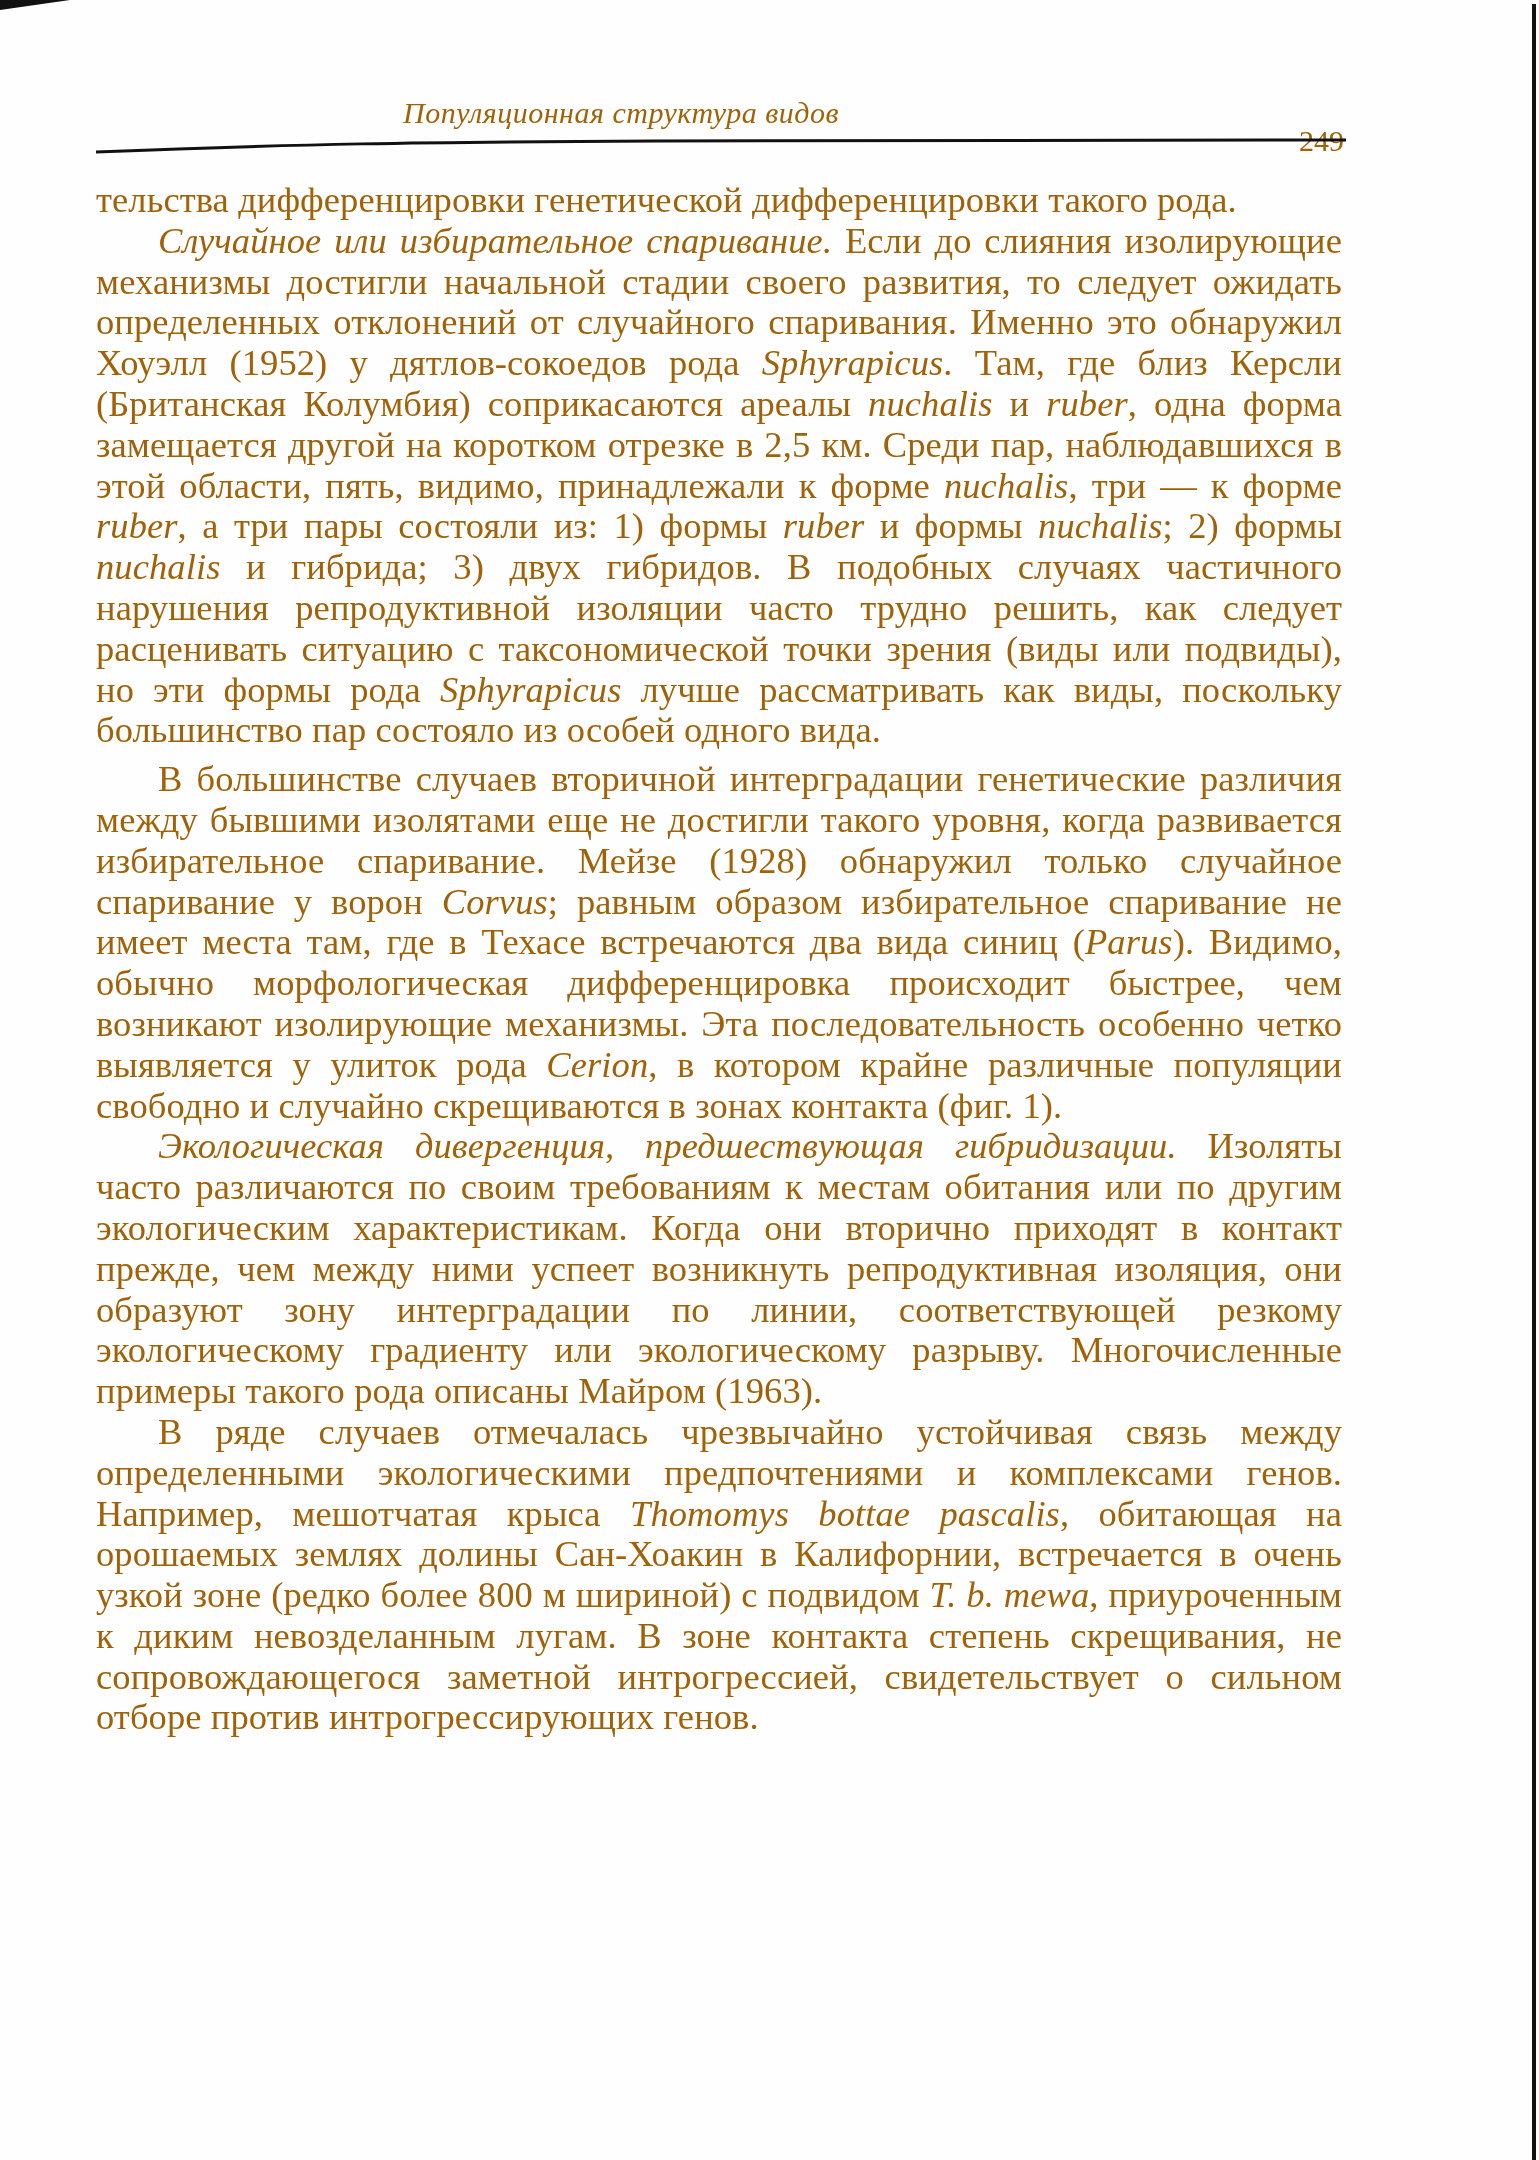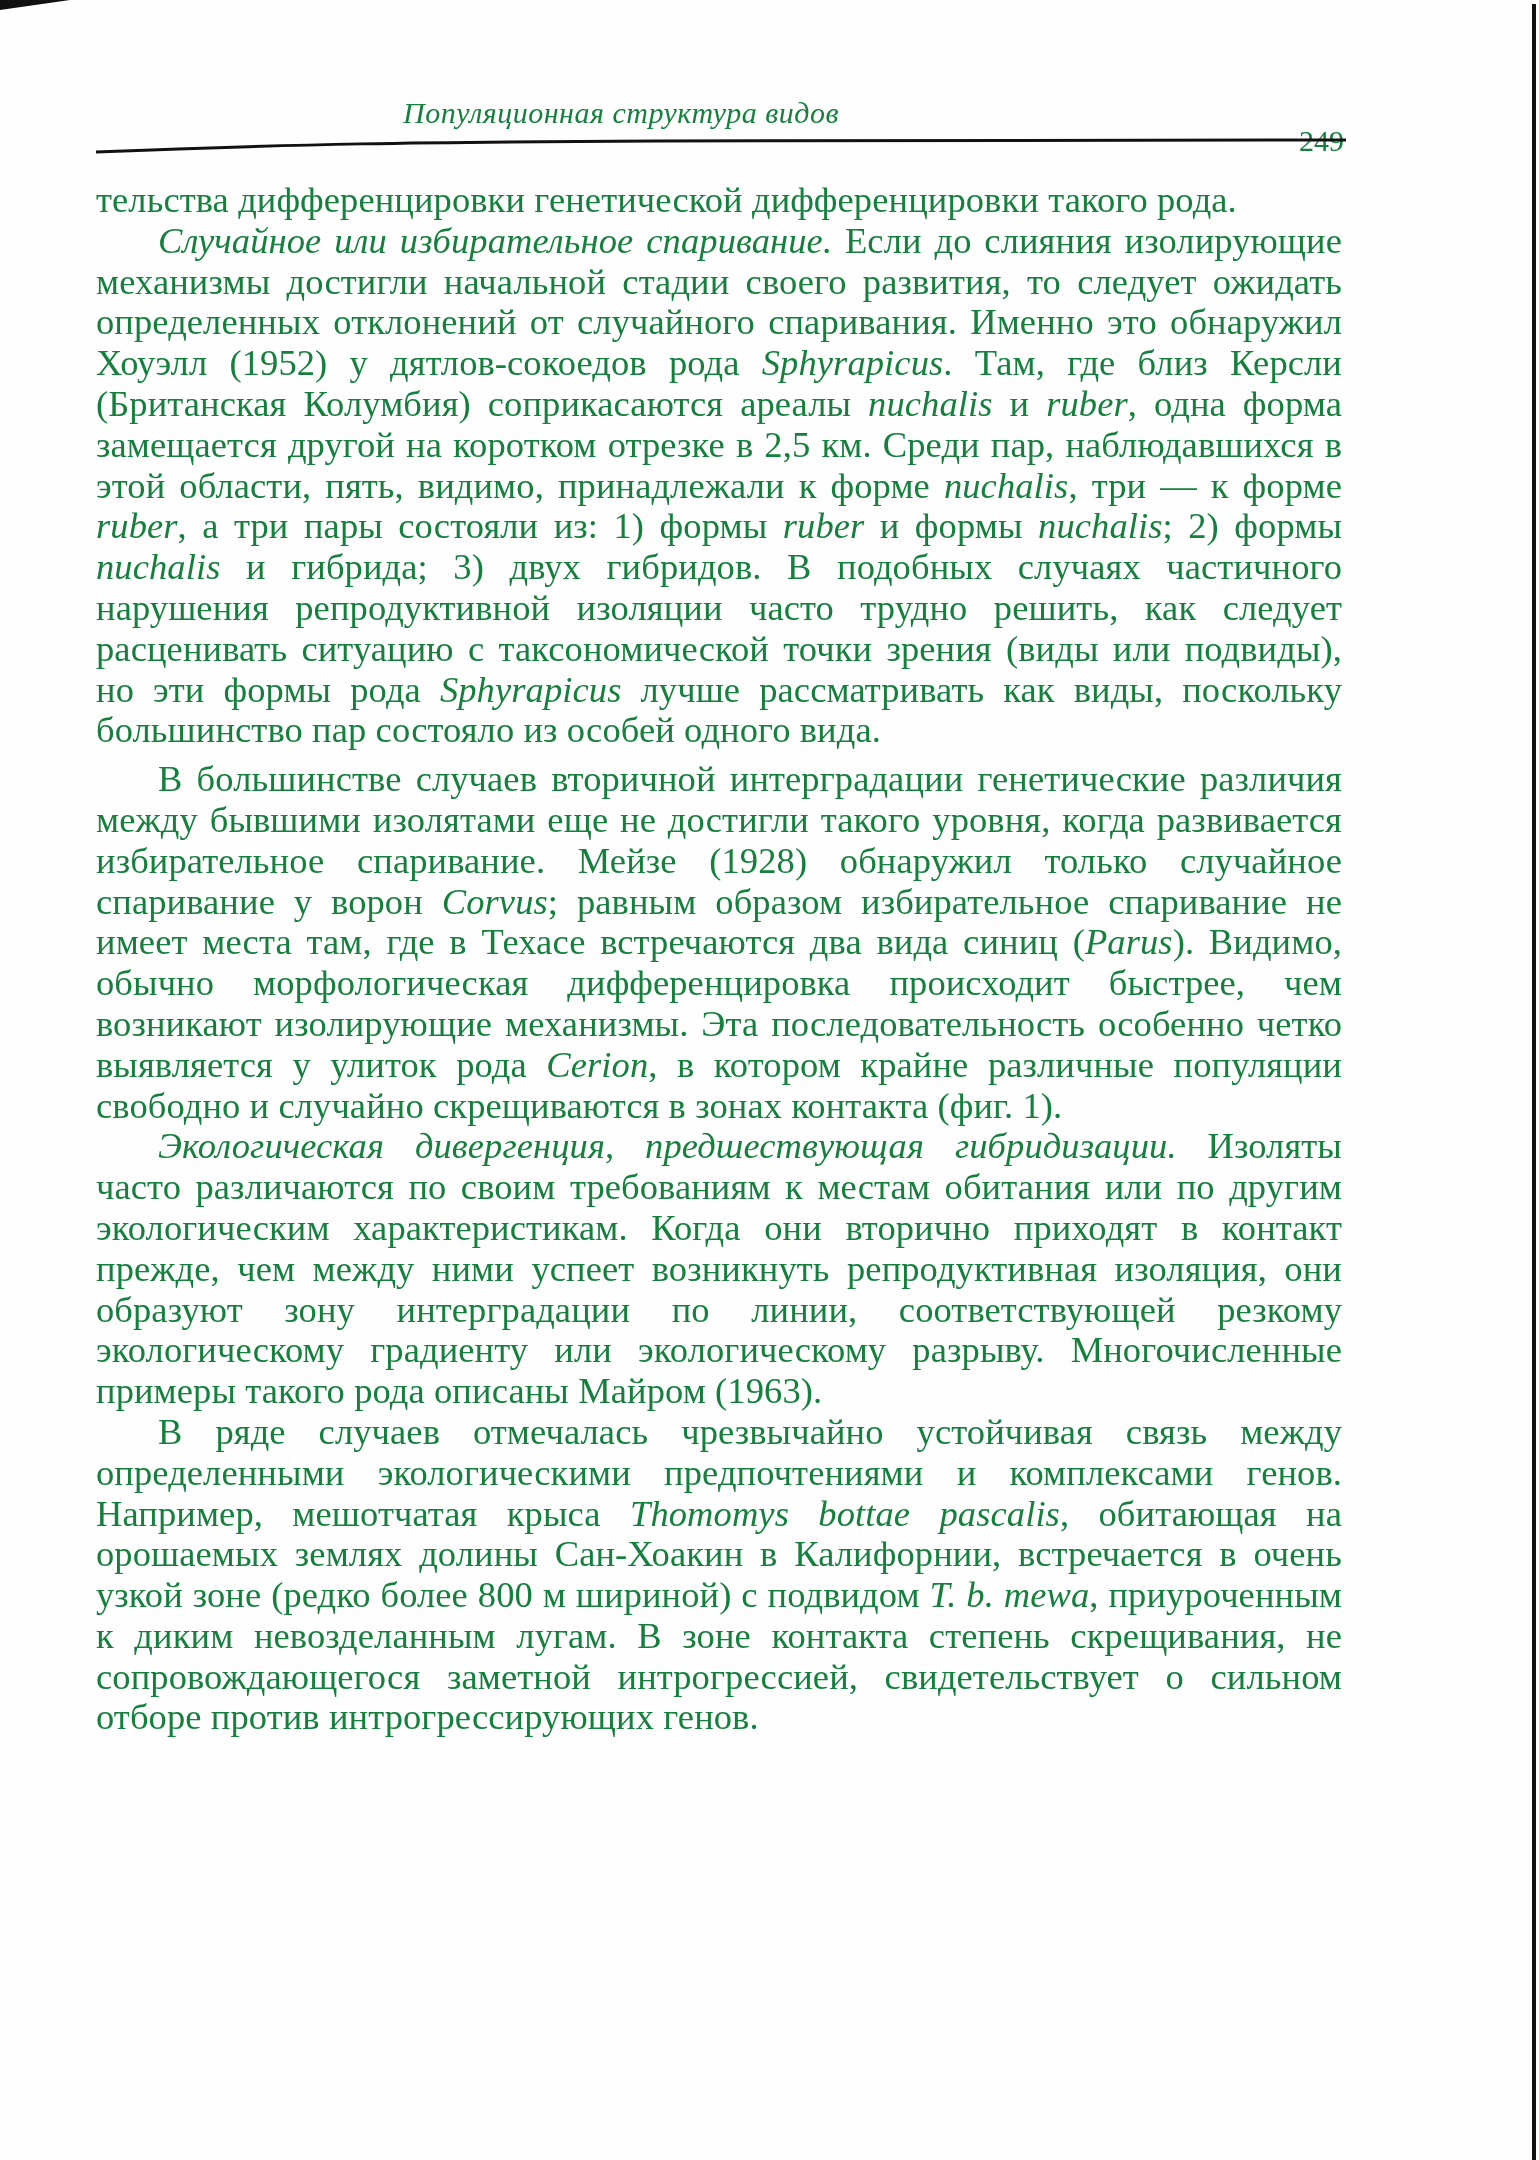--- a/index.html
+++ b/index.html
@@ -1,19 +1,19 @@
 <!DOCTYPE html>
 <html><head>
 <meta charset="utf-8">
 <style>
   html, body { margin: 0; padding: 0; background: #ffffff; }
   body { width: 1539px; height: 2160px; position: relative; overflow: hidden; }
   .page {
     position: absolute; left: 0; top: 0; width: 1539px; height: 2160px;
-    background: #fefefe; color: #15803d;
+    background: #fefefe; color: #a16207;
     font-family: "Liberation Serif", "DejaVu Serif", serif;
   }
   .corner-mark {
     position: absolute; left: 0; top: 0; width: 0; height: 0;
     border-top: 10px solid #111; border-right: 70px solid transparent;
   }
   .edge-line {
     position: absolute; left: 1532px; top: 4px; width: 4px; height: 2156px; background: #111;
   }
   .running-head {

